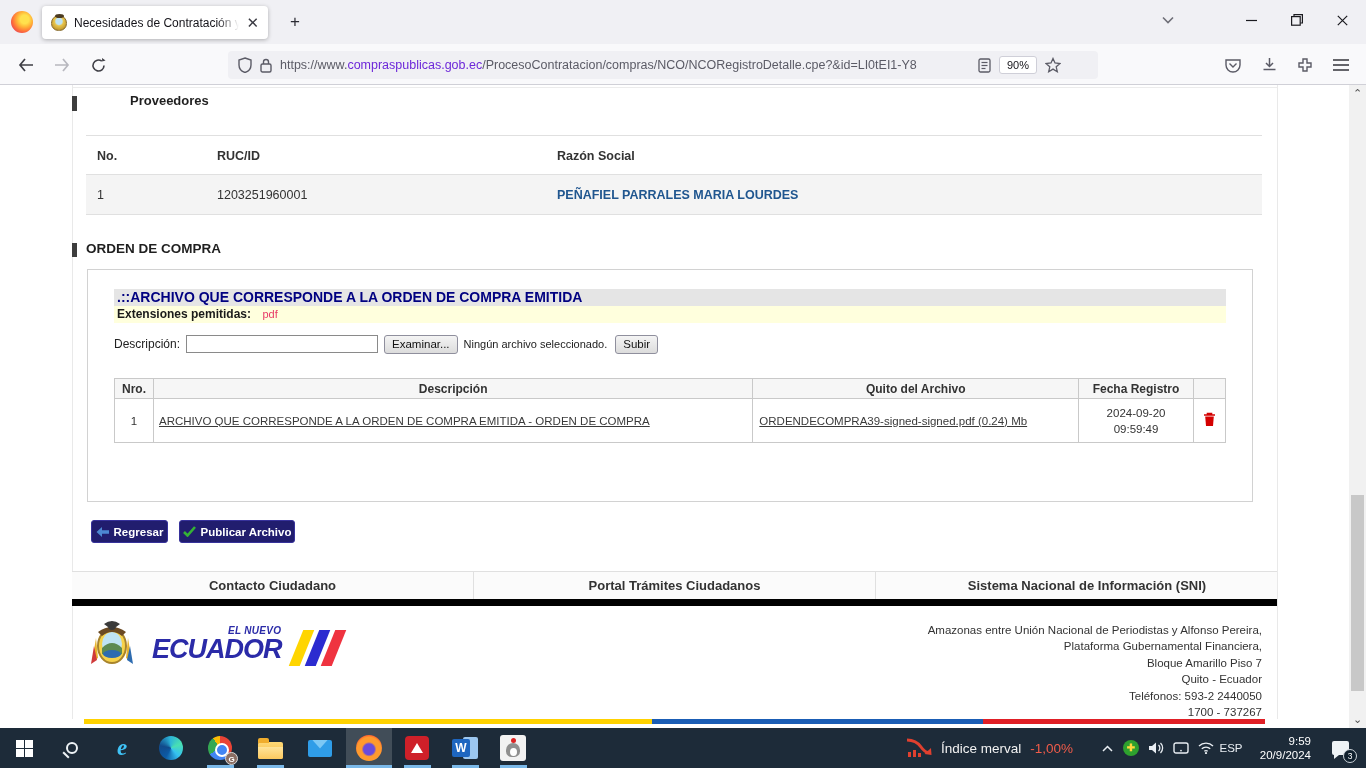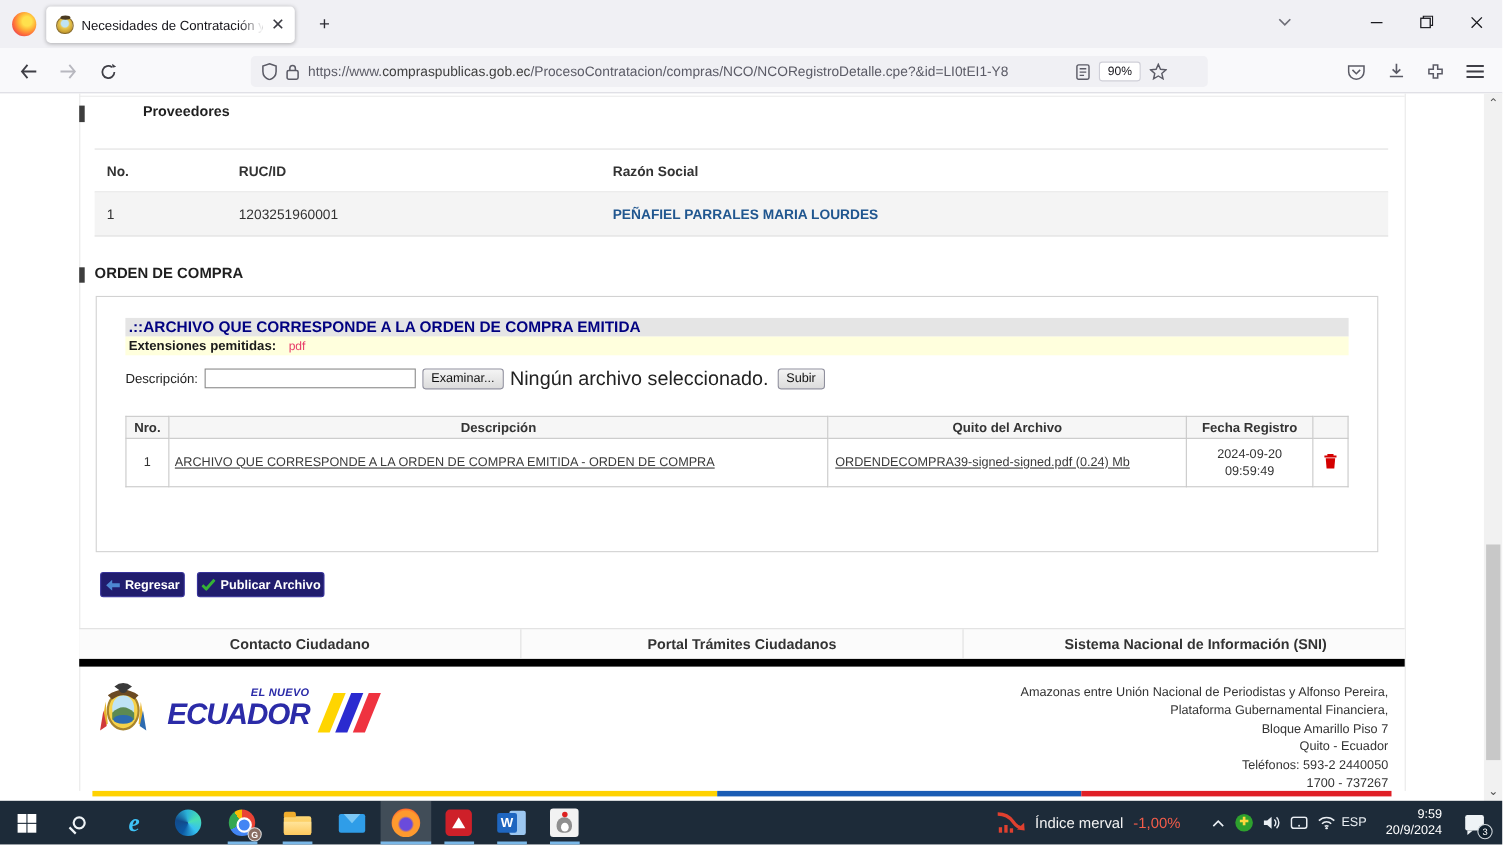--- a/index.html
+++ b/index.html
@@ -24,21 +24,21 @@
   .tb-ctl { position:absolute; top:0; width:45px; height:40px; display:flex; align-items:center; justify-content:center; color:#1a1a1f; }
   .tb-chev { left:1145px; color:#6f6f78; }
   .ctl-min { left:1229px; } .ctl-max { left:1274px; } .ctl-close { left:1320px; }
 
   
   .toolbar { position:absolute; top:44px; left:0; width:1366px; height:41px; background:#f9f9fb; border-bottom:1px solid #d0d0d7; }
   .nav-ic { position:absolute; top:8px; width:28px; height:26px; display:flex; align-items:center; justify-content:center; }
   .urlbar { position:absolute; left:228px; top:7px; width:870px; height:28px; background:#f0f0f4; border-radius:4px;
     display:flex; align-items:center; padding:0 10px; gap:8px; }
   .url-text { font-size:12.5px; white-space:nowrap; overflow:hidden; position:relative; width:690px; }
-  .url-dim { color:#5b5b66; } .url-dom { color:#404040; }
+  .url-dim { color:#5b5b66; } .url-dom { color:#6d28d9; }
   .url-fade { position:absolute; right:0; top:0; bottom:0; width:34px; background:linear-gradient(to right, rgba(240,240,244,0), #f0f0f4 75%); }
   .zoom-badge { font-size:11px; color:#15141a; background:#fff; border:1px solid #cfcfd8; border-radius:3px; padding:2px 7px; }
   .rt-ic { position:absolute; top:8px; width:30px; height:26px; display:flex; align-items:center; justify-content:center; }
 
   
   .viewport { position:absolute; top:85px; left:0; width:1366px; height:643px; background:#fff; }
   .page-line-l { position:absolute; left:72px; top:0; width:1px; height:634px; background:#e9e9e9; }
   .page-line-r { position:absolute; left:1277px; top:0; width:1px; height:634px; background:#e9e9e9; }
   .page-line-t { position:absolute; left:72px; top:2px; width:1205px; height:1px; background:#ececec; }
 
@@ -287,21 +287,21 @@
       <div class="arch-bar">.::ARCHIVO QUE CORRESPONDE A LA ORDEN DE COMPRA EMITIDA</div>
       <div class="ext-bar">
         <span class="ext-lbl">Extensiones pemitidas:</span>
         <span class="ext-val">pdf</span>
       </div>
 
       <div class="desc-row">
         <span>Descripción:</span>
         <input class="desc-input" type="text" value="" style="">
         <button class="sys-btn">Examinar...</button>
-        <span style="font-size:18px;">Ningún archivo seleccionado.</span>
+        <span style="font-size:11px;">Ningún archivo seleccionado.</span>
         <button class="sys-btn" style="margin-left:2px;">Subir</button>
       </div>
 
       <table class="ftbl">
         <tbody>
             <tr>
           <th class="th-nro">Nro.</th>
           <th class="th-desc">Descripción</th>
           <th class="th-nom">Quito del Archivo</th>
           <th class="th-fec">Fecha Registro</th>

